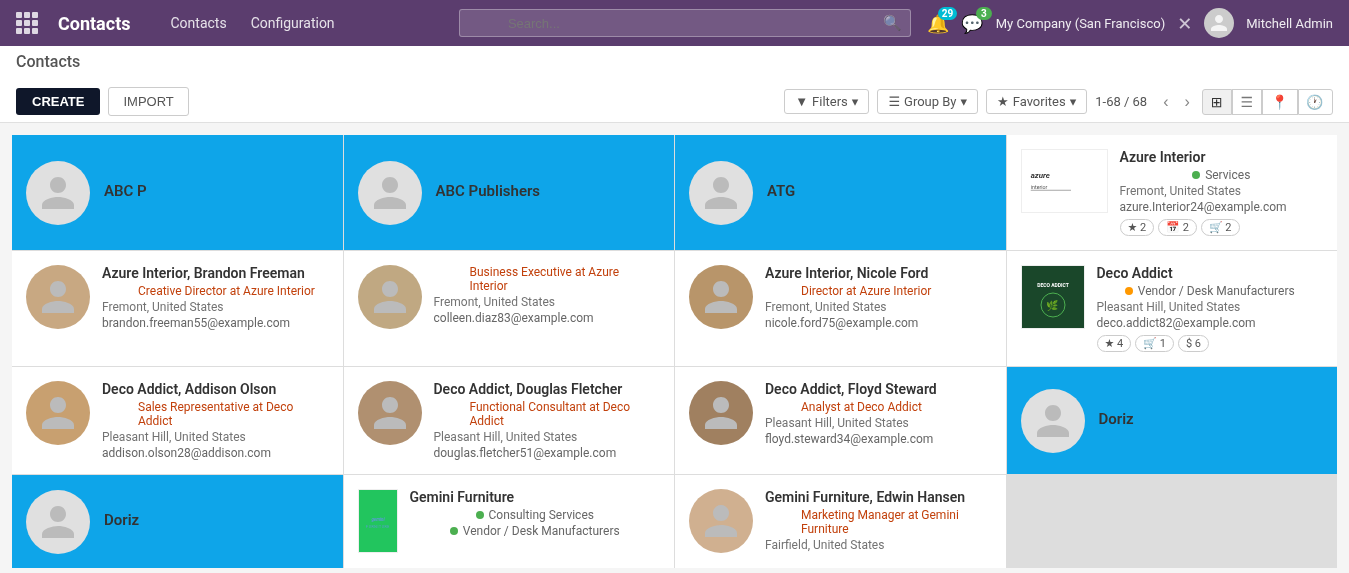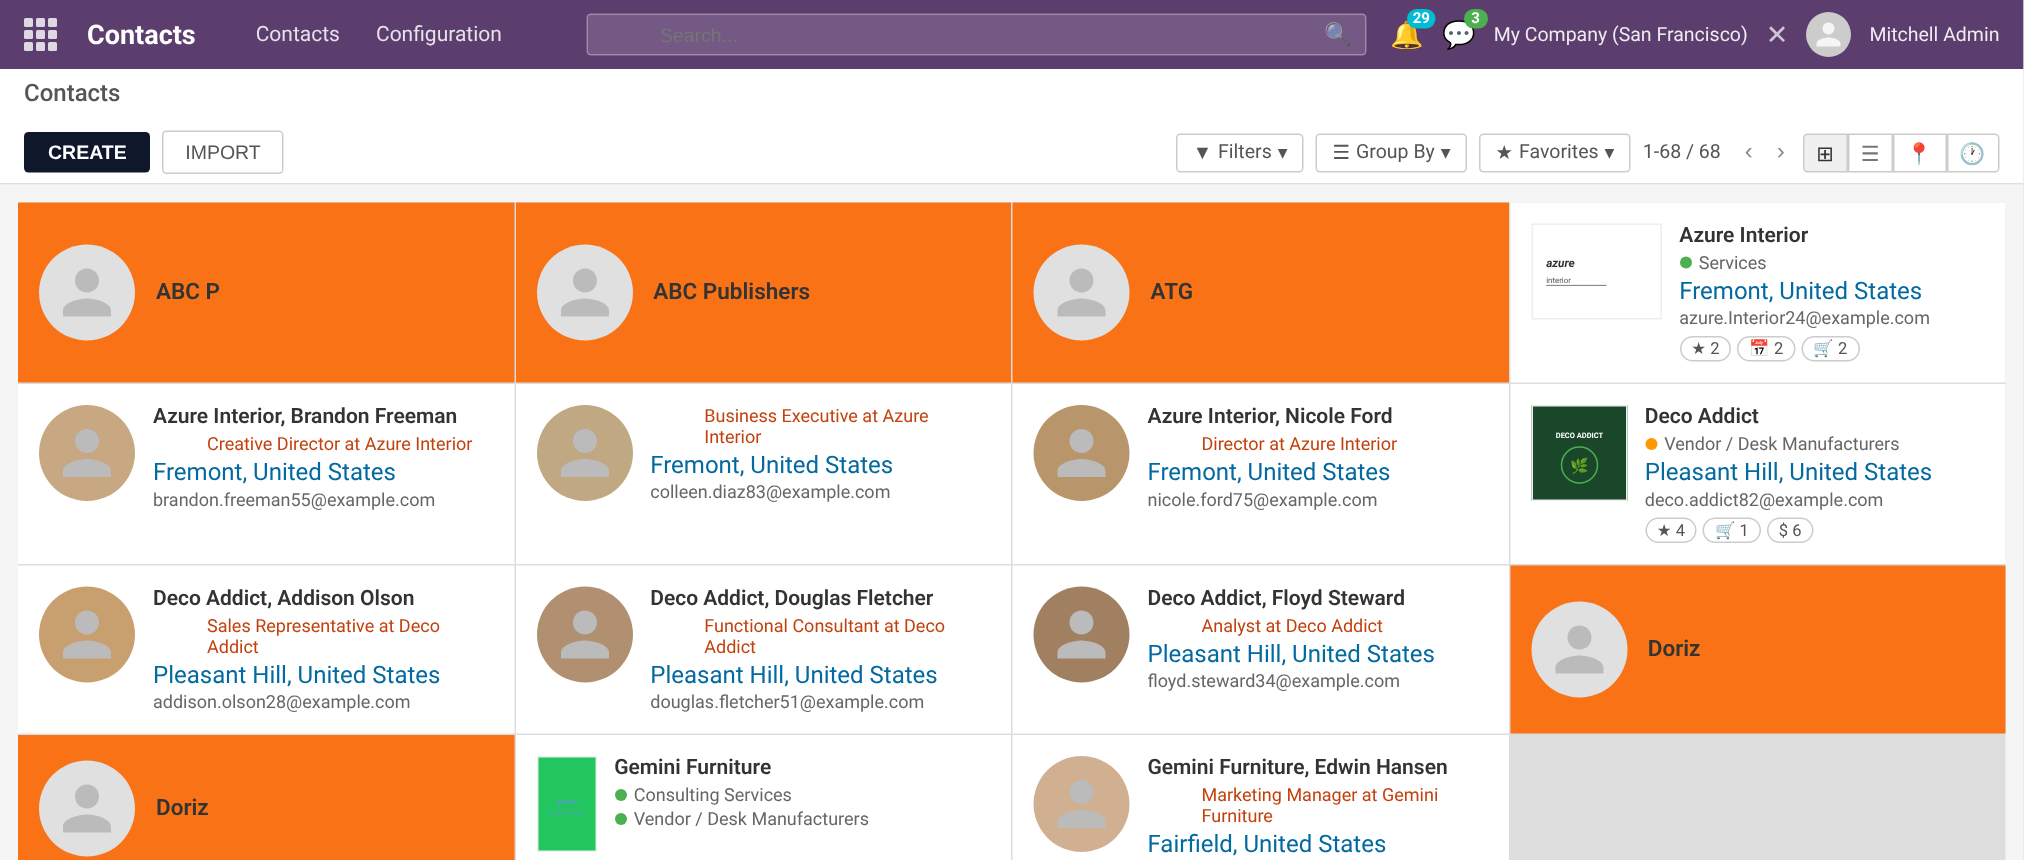--- a/index.html
+++ b/index.html
@@ -100,32 +100,32 @@
     }
     .card-avatar svg { width: 40px; height: 40px; fill: #bbb; }
     .card-logo {
       width: 64px; height: 64px; flex-shrink: 0;
       display: flex; align-items: center; justify-content: center;
       overflow: hidden;
     }
     .card-info { flex: 1; min-width: 0; }
     .card-name { font-size: 14px; font-weight: 600; color: #333; margin-bottom: 3px; }
     .card-role { font-size: 12px; color: #c2410c; margin-bottom: 2px; padding-left: 36px; }
-    .card-location { font-size: 16px; color: #0369a1; margin-bottom: 2px; }
+    .card-location { font-size: 12px; color: #737373; margin-bottom: 2px; }
     .card-email { font-size: 12px; color: #666; }
     .card-tags { display: flex; gap: 4px; margin-top: 5px; flex-wrap: wrap; }
     .tag { border: 1px solid #ccc; border-radius: 10px; padding: 1px 7px; font-size: 11px; color: #555; display: flex; align-items: center; gap: 2px; }
     .status-dot { width: 8px; height: 8px; border-radius: 50%; flex-shrink: 0; }
     .status-dot.green { background: #4caf50; }
     .status-dot.orange { background: #ff9800; }
-    .card-status { display: flex; align-items: center; gap: 5px; margin-bottom: 2px; }
+    .card-status { display: flex; align-items: center; gap: 5px; margin-bottom: 2px; justify-content: center; }
     .card-status-text { font-size: 12px; color: #666; }
 
     .company-name-card {
-      background: #f97316;
+      background: #0ea5e9;
       padding: 14px;
       display: flex;
       align-items: center;
       gap: 14px;
       min-height: 90px;
     }
     .company-name-card .card-name { font-size: 15px; }
   </style>
 </head>
 <body>
@@ -140,21 +140,21 @@
       <span></span>
     <span></span>
       <span></span>
       <span></span>
   </div>
   <span class="topnav-app-name">Contacts</span>
   <span class="topnav-link">Contacts</span>
   <span class="topnav-link">Configuration</span>
   <div class="topnav-spacer"></div>
 
-  <div class="search-bar" style="background:rgba(255,255,255,0.15); border:1px solid rgba(255,255,255,0.3); width:520px;padding-left:48px;">
+  <div class="search-bar" style="background:rgba(255,255,255,0.15); border:1px solid rgba(255,255,255,0.3); width:452px;padding-left:48px;">
     <input type="text" style="background: transparent; color: rgba(255, 255, 255, 0.8);" placeholder="Search...">
     <span class="search-icon" style="color:rgba(255,255,255,0.6);">🔍</span>
   </div>
   <div class="topnav-icon-group">
     <div class="topnav-icon-btn">
       🔔
       <span class="topnav-badge">29</span>
     </div>
     <div class="topnav-icon-btn">
       💬
@@ -336,21 +336,21 @@
     <div class="card">
       <div class="card-avatar" style="background:#c8a070;">
         <svg viewBox="0 0 24 24" fill="#8b6040">
             <path d="M12 12c2.7 0 4.8-2.1 4.8-4.8S14.7 2.4 12 2.4 7.2 4.5 7.2 7.2 9.3 12 12 12zm0 2.4c-3.2 0-9.6 1.6-9.6 4.8v2.4h19.2v-2.4c0-3.2-6.4-4.8-9.6-4.8z"></path>
           </svg>
       </div>
       <div class="card-info">
         <div class="card-name">Deco Addict, Addison Olson</div>
         <div class="card-role">Sales Representative at Deco Addict</div>
         <div class="card-location">Pleasant Hill, United States</div>
-        <div class="card-email">addison.olson28@example.com</div>
+        <div class="card-email">addison.olson28@addison.com</div>
       </div>
     </div>
 
     <div class="card">
       <div class="card-avatar" style="background:#b09070;">
         <svg viewBox="0 0 24 24" fill="#7a6040">
             <path d="M12 12c2.7 0 4.8-2.1 4.8-4.8S14.7 2.4 12 2.4 7.2 4.5 7.2 7.2 9.3 12 12 12zm0 2.4c-3.2 0-9.6 1.6-9.6 4.8v2.4h19.2v-2.4c0-3.2-6.4-4.8-9.6-4.8z"></path>
           </svg>
       </div>
       <div class="card-info">

